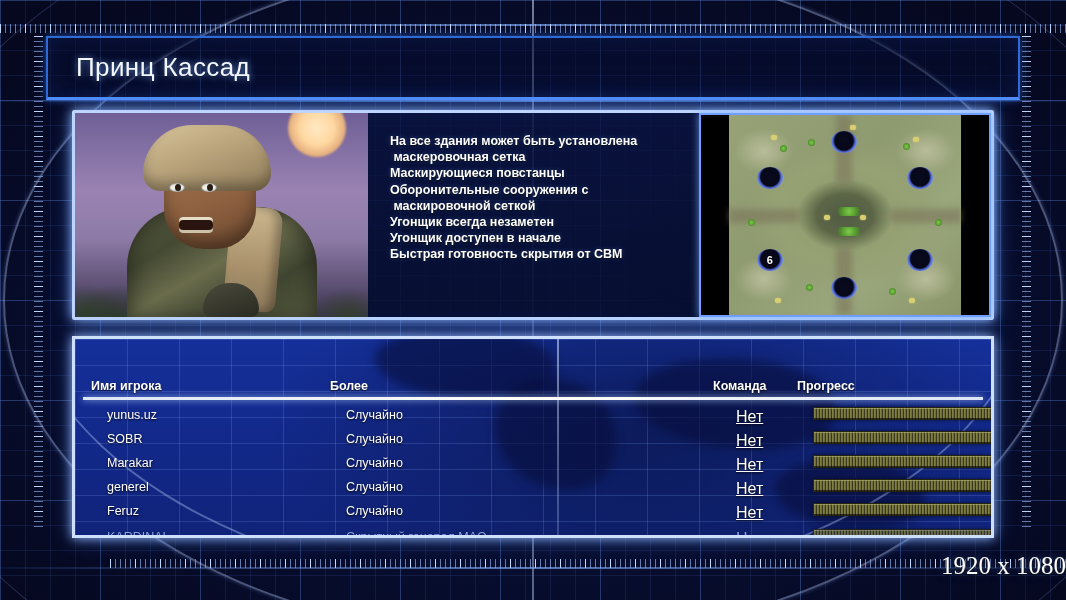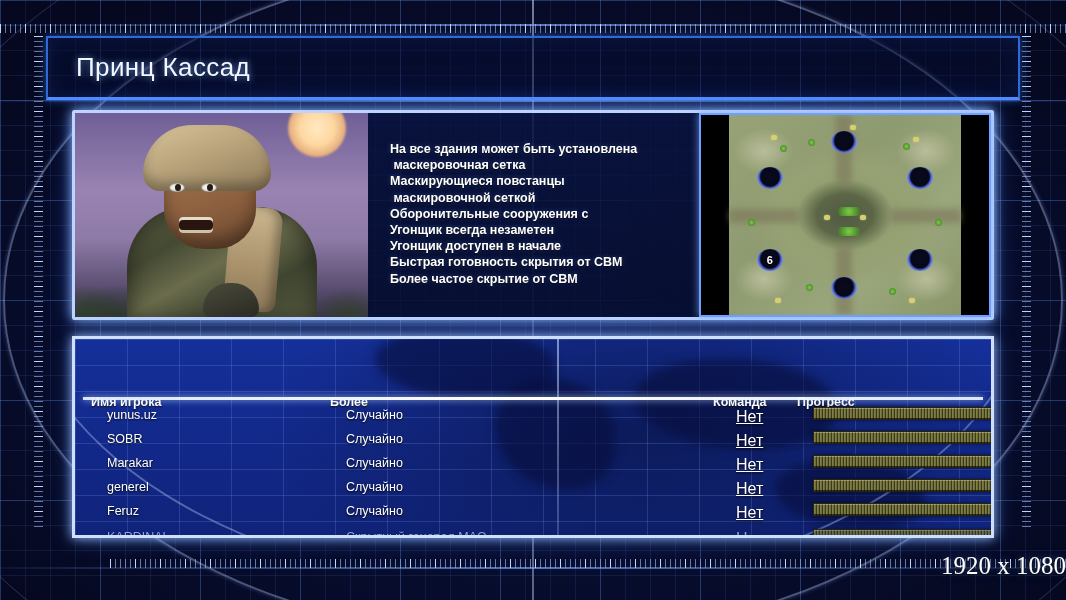--- a/index.html
+++ b/index.html
@@ -152,21 +152,21 @@
   }
   #portrait .kettle{
     position:absolute; left:128px; bottom:0px; width:56px; height:34px;
     border-radius:26px 26px 8px 8px;
     background:linear-gradient(160deg,#4b4a3c,#2a2a22);
   }
 
   #desc{
     flex:1; position:relative;
     background:linear-gradient(to bottom, rgba(10,20,66,.70), rgba(6,14,48,.80));
-    padding:28px 10px 0 22px;
+    padding:20px 10px 0 22px;
   }
   #desc .line{
     color:#ffffff; font-size:12.5px; font-weight:bold; line-height:16.2px;
     text-shadow:0 1px 2px rgba(0,0,0,.95), 0 0 5px rgba(110,160,255,.4);
     white-space:pre;
   }
   #mapbox{
     width:292px; flex:0 0 292px; position:relative; overflow:hidden;
     border:2px solid #6f9fff; background:#000;
     box-shadow:0 0 8px rgba(120,170,255,.8);
@@ -215,21 +215,21 @@
   #listpanel .larc{
     position:absolute; width:1020px; height:640px; border:2px solid rgba(190,210,250,.38);
     border-radius:50%; left:-60px; top:-390px;
   }
   #listpanel .lvline{
     position:absolute; left:482px; top:0; bottom:0; width:2px;
     background:linear-gradient(to bottom, rgba(215,230,255,.55), rgba(170,200,255,.25));
   }
 
   #headerrow{
-    position:absolute; left:0; right:0; top:16px; height:72px;padding-left:45px;
+    position:absolute; left:0; right:0; top:0; height:72px;padding-left:45px;
   }
   #headerrow .h{
     position:absolute; top:40px; font-size:12.5px; font-weight:bold; color:#ffffff;
     text-shadow:0 1px 2px rgba(0,0,0,.9);
   }
   #headunderline{
     position:absolute; left:8px; right:8px; top:58px; height:3px;
     background:linear-gradient(to right, rgba(230,240,255,.95), #ffffff 50%, rgba(230,240,255,.95));
     box-shadow:0 0 7px rgba(180,210,255,.95);
   }
@@ -302,26 +302,25 @@
           <i></i>
         </div>
       <div class="mouth"></div>
       <div class="kettle"></div>
     </div>
 
     <div id="desc">
       <div class="line">На все здания может быть установлена</div>
       <div class="line"> маскеровочная сетка</div>
       <div class="line">Маскирующиеся повстанцы</div>
+      <div class="line">Оборонительные сооружения с</div>
       <div class="line"> маскировочной сеткой</div>
-      <div class="line">Оборонительные сооружения с</div>
       <div class="line">Угонщик всегда незаметен</div>
       <div class="line">Угонщик доступен в начале</div>
       <div class="line">Быстрая готовность скрытия от СВМ</div>
-      <div class="line">Более частое скрытие от СВМ</div>
     </div>
 
     <div id="mapbox">
       <div id="mapimg">
         <div class="road" style="left:46%;top:0;width:16px;height:34%;"></div>
         <div class="road" style="left:46%;bottom:0;width:16px;height:34%;"></div>
         <div class="road" style="left:0;top:47%;width:30%;height:14px;"></div>
         <div class="road" style="right:0;top:47%;width:30%;height:14px;"></div>
         <div class="startpos" style="left:44%;top:8%;"></div>
         <div class="startpos" style="left:12%;top:26%;"></div>

